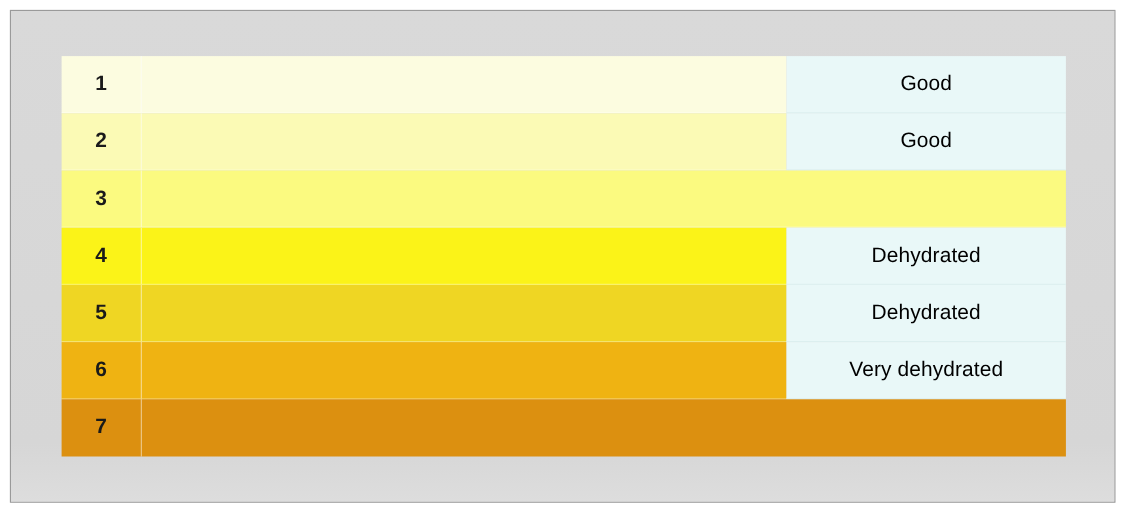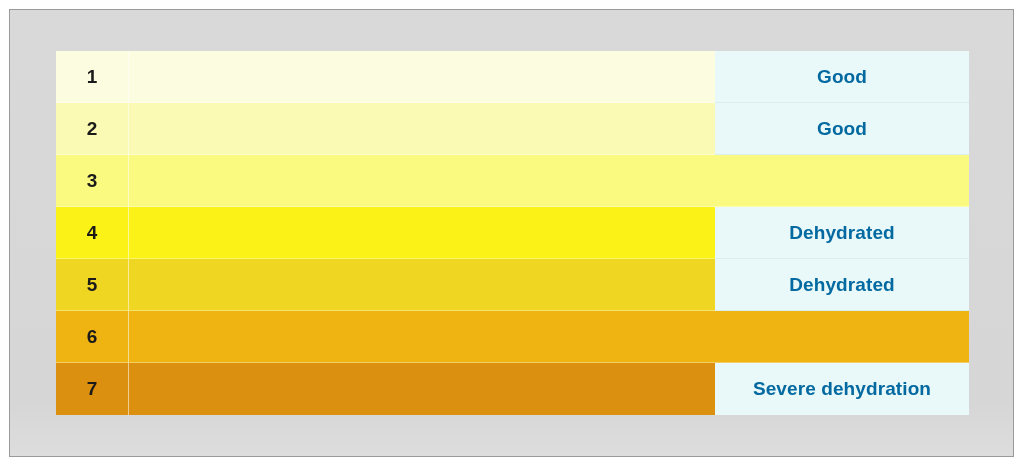--- a/index.html
+++ b/index.html
@@ -80,22 +80,22 @@
   }
 
   .cell-label {
     width: 254px;
     flex: 0 0 254px;
     display: flex;
     align-items: center;
     justify-content: center;
     background: #e9f8f8;
     font-size: 19px;
-    font-weight: bold;
-    color: #0369a1;
+    font-weight: normal;
+    color: #000000;
     box-sizing: border-box;
     border-bottom: 1px solid #dcefef;
     letter-spacing: 0.1px;
   }
 
   .chart-row:last-child .cell-index,
   .chart-row:last-child .cell-swatch,
   .chart-row:last-child .cell-label {
     border-bottom: none;
   }
@@ -135,24 +135,24 @@
 
       <div class="chart-row">
         <div class="cell-index" style="background-color: rgb(239, 214, 35);">5</div>
         <div class="cell-swatch" style="background-color: rgb(239, 214, 35);"></div>
         <div class="cell-label">Dehydrated</div>
       </div>
 
       <div class="chart-row">
         <div class="cell-index" style="background-color: rgb(239, 179, 18);">6</div>
         <div class="cell-swatch" style="background-color: rgb(239, 179, 18);"></div>
+        <div class="cell-label">Very dehydrated</div>
       </div>
 
       <div class="chart-row">
         <div class="cell-index" style="background-color: rgb(220, 144, 16);">7</div>
         <div class="cell-swatch" style="background-color: rgb(220, 144, 16);"></div>
-        <div class="cell-label">Severe dehydration</div>
       </div>
 
     </div>
   </div>
 
 </div>
 
 </body></html>

